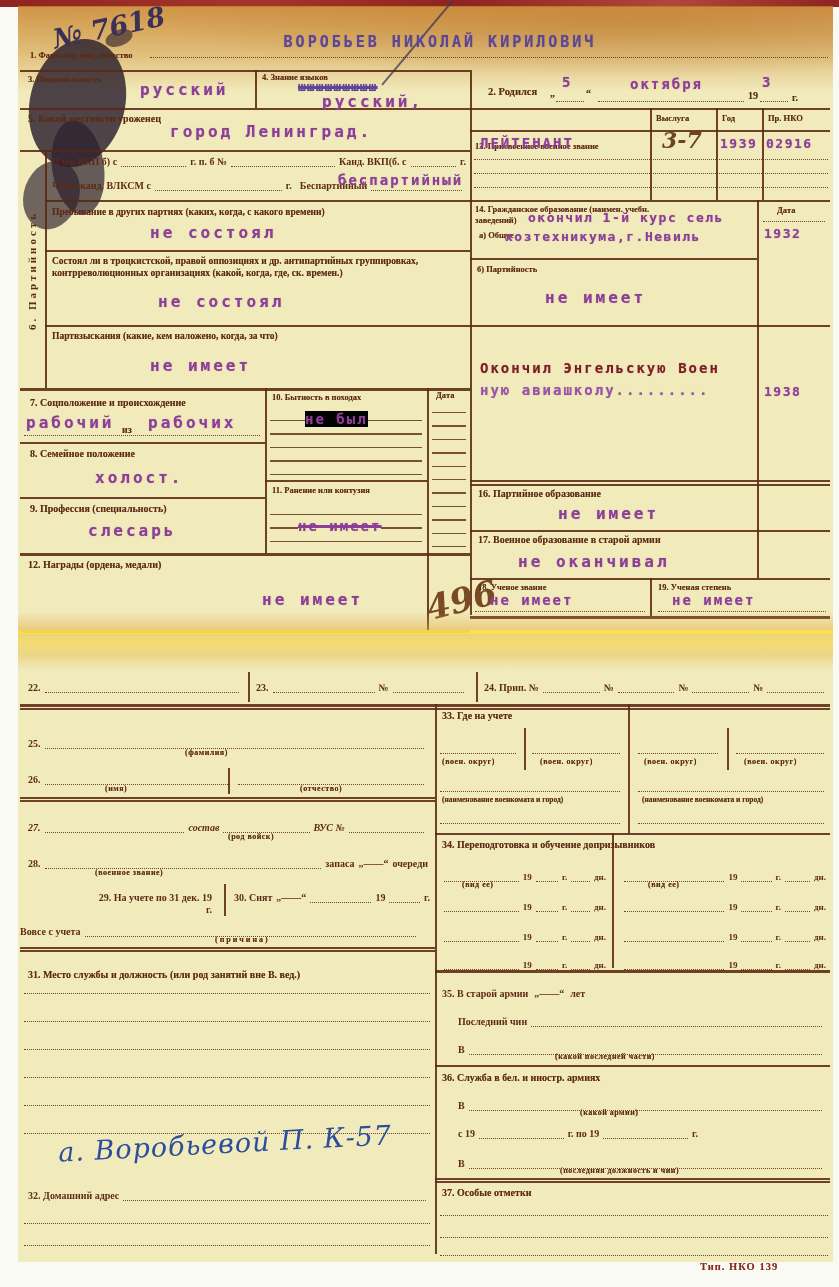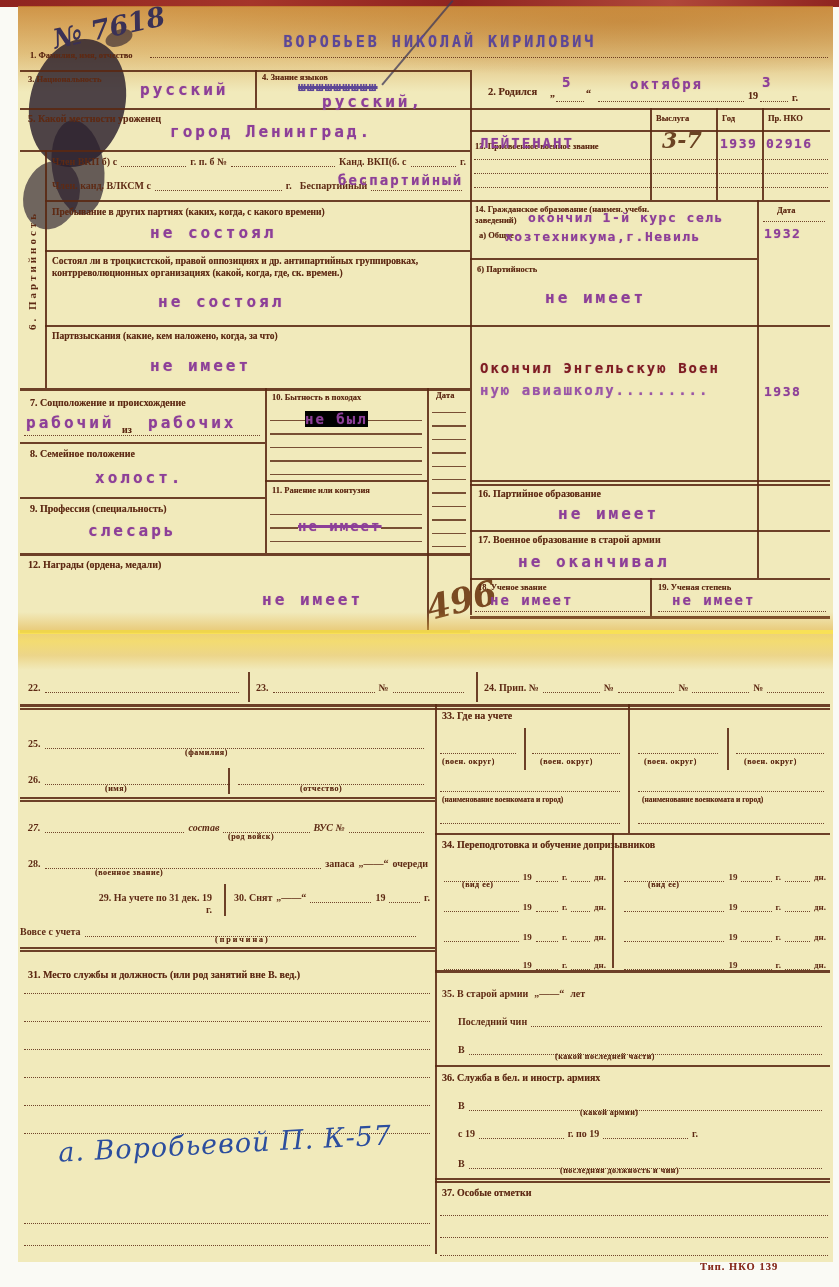--- a/index.html
+++ b/index.html
@@ -281,20 +281,24 @@
   <div class="hl" style="left:20px;top:947px;width:415px;"></div>
   <div class="hl" style="left:20px;top:950px;width:415px;"></div>
   <div class="lbl" style="left:28px;top:957px;width:400px;margin-top:12px;">31. Место службы и должность (или род занятий вне В. вед.)</div>
   <div class="dl" style="left:24px;top:992px;width:406px;"></div>
   <div class="dl" style="left:24px;top:1020px;width:406px;"></div>
   <div class="dl" style="left:24px;top:1048px;width:406px;"></div>
   <div class="dl" style="left:24px;top:1076px;width:406px;"></div>
   <div class="dl" style="left:24px;top:1104px;width:406px;"></div>
   <div class="dl" style="left:24px;top:1132px;width:406px;"></div>
   <div class="sig" style="left:58px;top:1128px;">а. Воробьевой П. К-57</div>
+  <div class="row" style="left:28px;top:1190px;width:402px;">
+    <span class="w">32. Домашний адрес</span>
+      <span class="fill"></span>
+  </div>
   <div class="dl" style="left:24px;top:1222px;width:406px;"></div>
   <div class="dl" style="left:24px;top:1244px;width:406px;"></div>
 
   <div class="lbl" style="left:442px;top:710px;">33. Где на учете</div>
   <div class="vl" style="left:628px;top:704px;height:129px;"></div>
   <div class="vl" style="left:524px;top:728px;height:42px;"></div>
   <div class="vl" style="left:727px;top:728px;height:42px;"></div>
   <div class="dl" style="left:440px;top:752px;width:76px;"></div>
   <div class="dl" style="left:532px;top:752px;width:88px;"></div>
   <div class="dl" style="left:638px;top:752px;width:80px;"></div>

